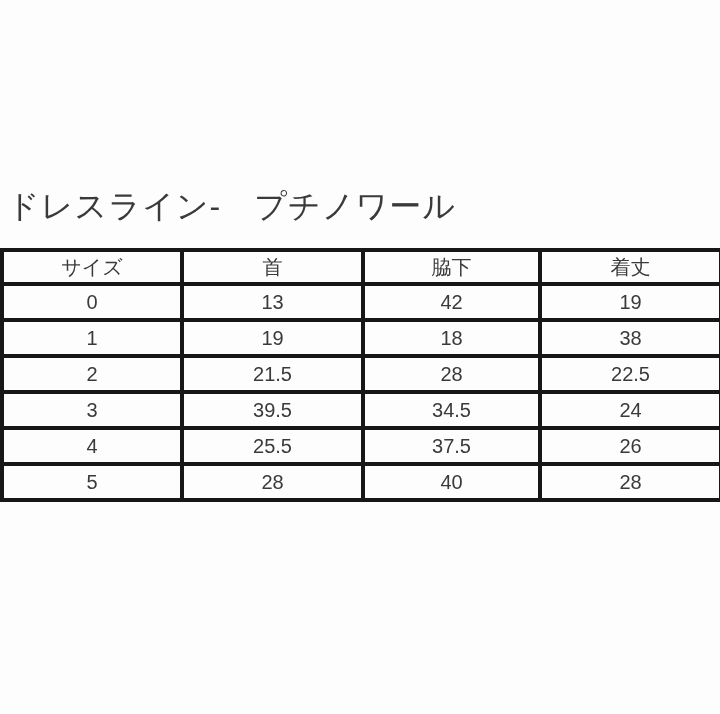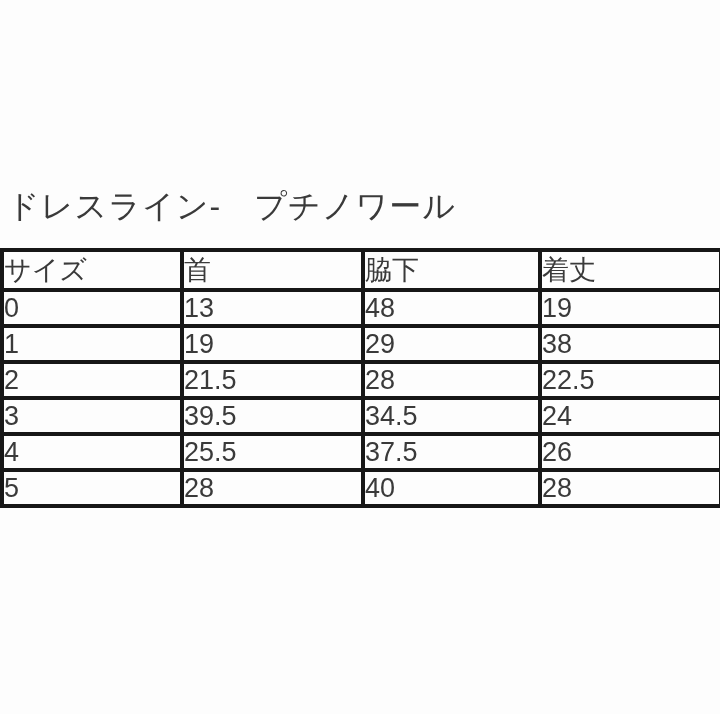--- a/index.html
+++ b/index.html
@@ -37,24 +37,24 @@
     position: absolute;
     left: 0;
     top: 248px;
     width: 719px;
     border-collapse: collapse;
     table-layout: fixed;
   }
   table.size-chart th,
   table.size-chart td {
     border: 4px solid var(--border);
-    text-align: left;
+    text-align: center;
     vertical-align: middle;
     font-weight: normal;
-    font-size: 27px;
+    font-size: 20px;
     color: var(--text);
     padding: 0;
     overflow: hidden;
   }
   table.size-chart thead th { height: 34px; }
   table.size-chart tbody td { height: 36px; }
 </style>
 </head>
 <body>
 
@@ -74,27 +74,27 @@
         <th>サイズ</th>
         <th>首</th>
         <th>脇下</th>
         <th>着丈</th>
       </tr>
     </thead>
     <tbody>
       <tr>
         <td>0</td>
         <td>13</td>
-        <td>48</td>
+        <td>42</td>
         <td>19</td>
       </tr>
       <tr>
         <td>1</td>
         <td>19</td>
-        <td>29</td>
+        <td>18</td>
         <td>38</td>
       </tr>
       <tr>
         <td>2</td>
         <td>21.5</td>
         <td>28</td>
         <td>22.5</td>
       </tr>
       <tr>
         <td>3</td>

